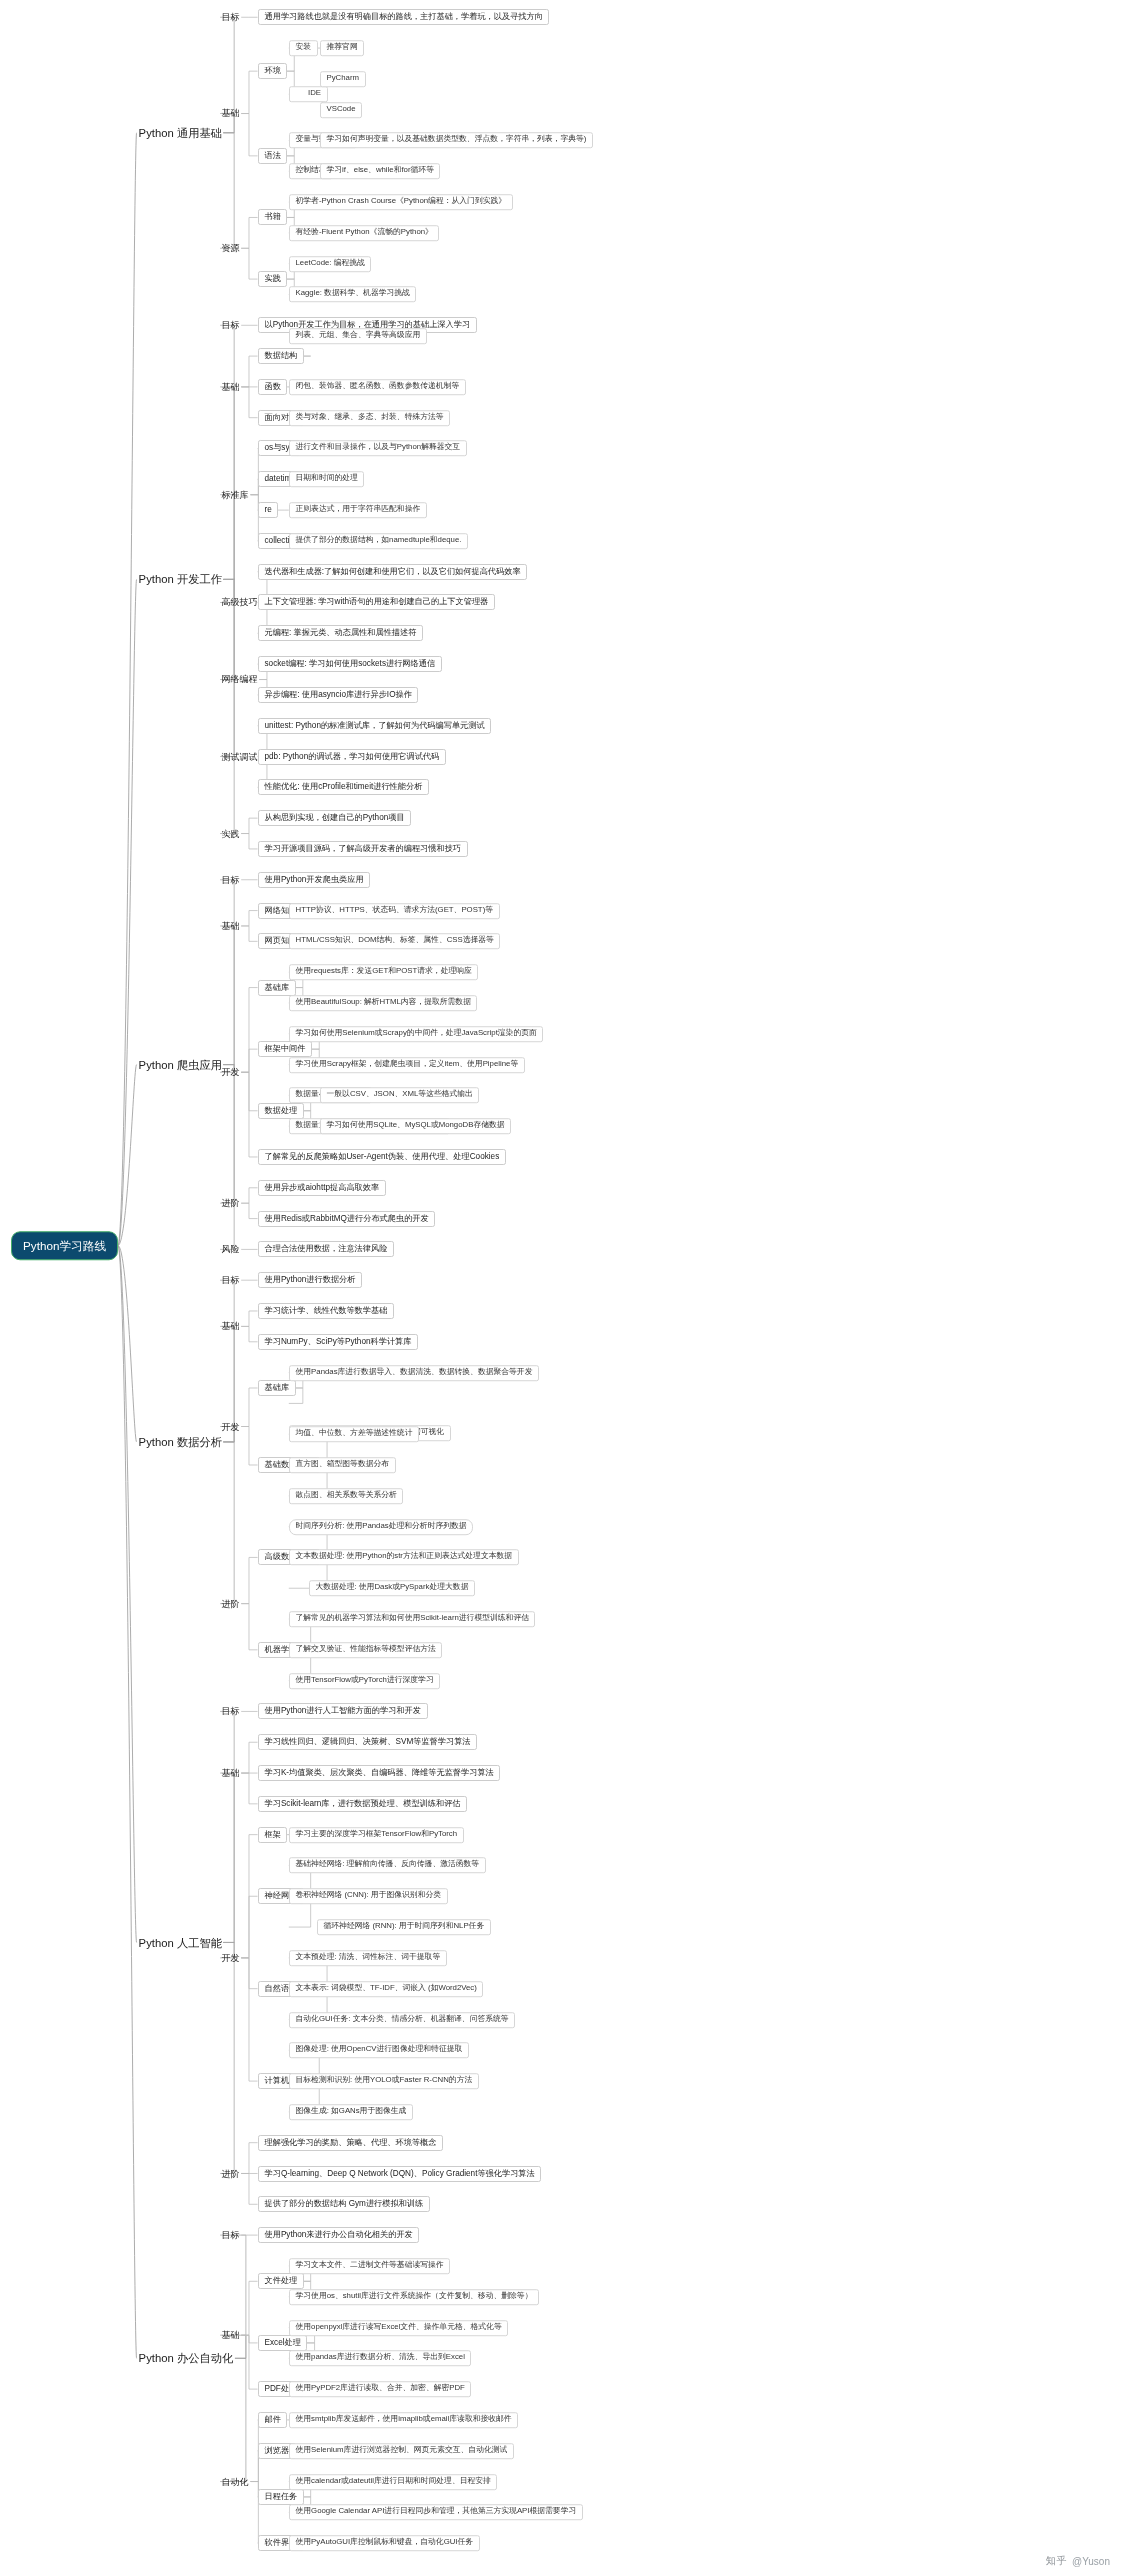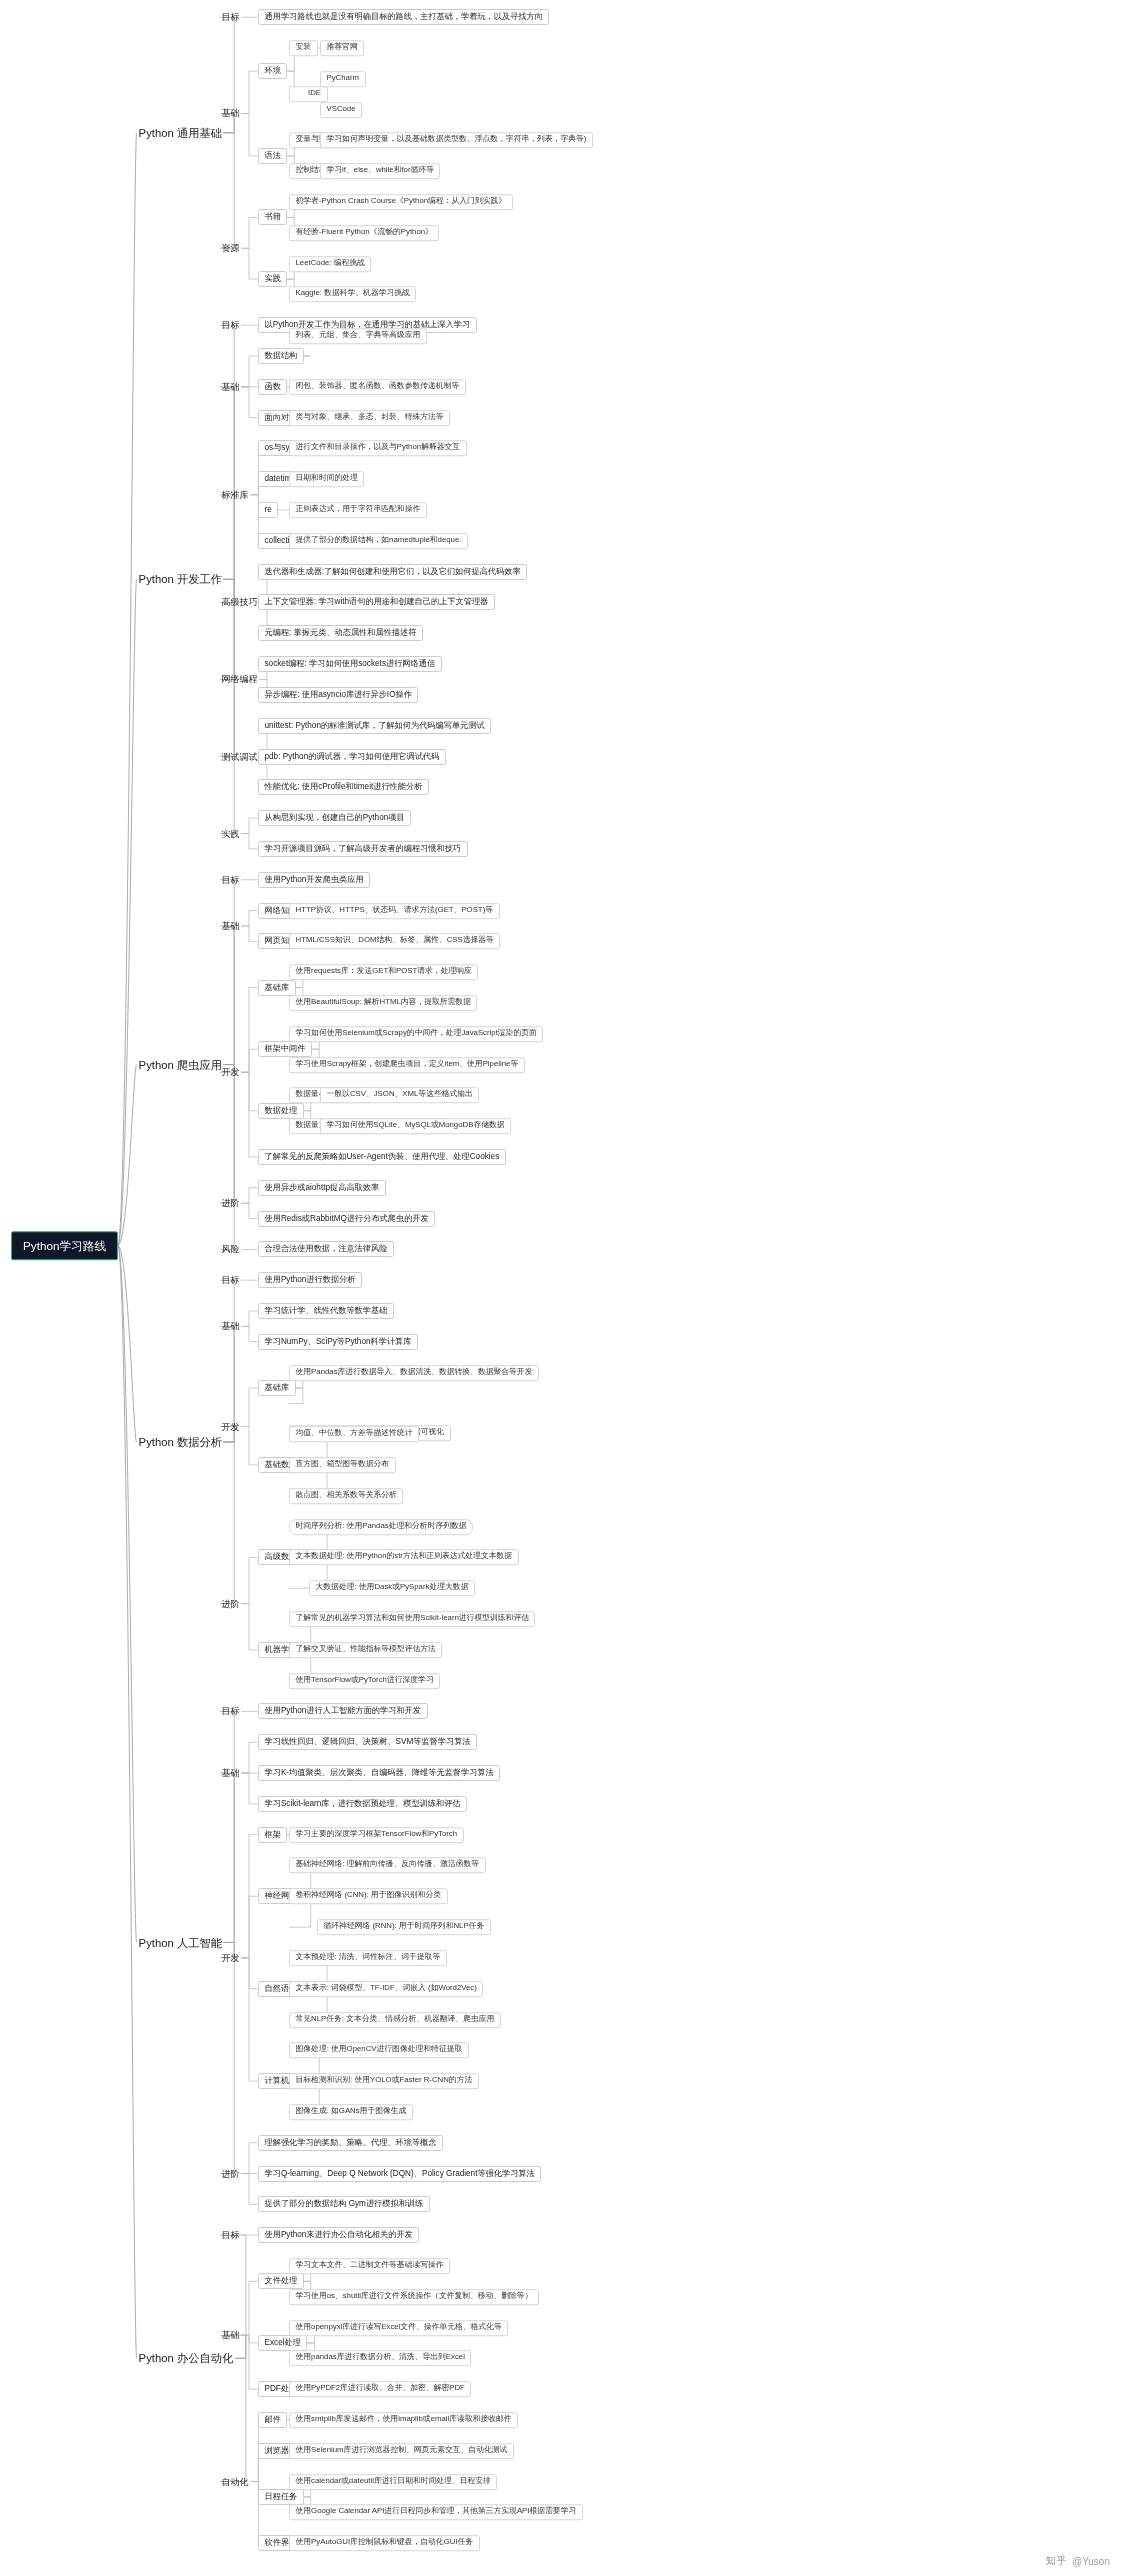--- a/index.html
+++ b/index.html
@@ -14,26 +14,26 @@
     position:absolute;
     box-sizing:border-box;
     background:#ffffff;
     border:0.8px solid #c9c9c9;
     border-radius:2.3px;
     color:#222222;
     white-space:nowrap;
     line-height:1.15;
   }
   .lvl-root{
-    background:#0f172a;
+    background:#0c4a6e;
     border:0.8px solid #45ad68;
     color:#ffffff;
     font-size:11.7px;
     padding:7px 11px;
-    border-radius:2px;
+    border-radius:9px;
     font-weight:normal;
   }
   .lvl-1{
     background:transparent;border:none;
     font-size:11.3px;color:#222;
     padding:1.6px 1.6px;
   }
   .lvl-2{
     background:transparent;border:none;
     font-size:9px;color:#222;padding:1.6px 1.6px;
@@ -334,21 +334,21 @@
       <div class="node lvl-2" style="top: 1958px; left: 220px; transform: translateY(-50%);">开发</div>
       <div class="node lvl-3" style="top: 1835px; left: 258px; transform: translateY(-50%);">框架</div>
       <div class="node lvl-4" style="top: 1835px; left: 289px; transform: translateY(-50%);">学习主要的深度学习框架TensorFlow和PyTorch</div>
       <div class="node lvl-3" style="top: 1896px; left: 258px; transform: translateY(-50%);">神经网络</div>
       <div class="node lvl-4" style="top: 1865px; left: 289px; transform: translateY(-50%);">基础神经网络: 理解前向传播、反向传播、激活函数等</div>
       <div class="node lvl-4" style="top: 1896px; left: 289px; transform: translateY(-50%);">卷积神经网络 (CNN): 用于图像识别和分类</div>
       <div class="node lvl-4" style="top: 1927px; left: 289px; transform: translateY(-50%); margin-left: 28px;">循环神经网络 (RNN): 用于时间序列和NLP任务</div>
       <div class="node lvl-3" style="top: 1989px; left: 258px; transform: translateY(-50%);">自然语言处理</div>
       <div class="node lvl-4" style="top: 1958px; left: 289px; transform: translateY(-50%);">文本预处理: 清洗、词性标注、词干提取等</div>
       <div class="node lvl-4" style="top: 1989px; left: 289px; transform: translateY(-50%);">文本表示: 词袋模型、TF-IDF、词嵌入 (如Word2Vec)</div>
-      <div class="node lvl-4" style="top: 2020px; left: 289px; transform: translateY(-50%);">常见NLP任务: 文本分类、情感分析、机器翻译、爬虫应用</div>
+      <div class="node lvl-4" style="top: 2020px; left: 289px; transform: translateY(-50%);">自动化GUI任务: 文本分类、情感分析、机器翻译、问答系统等</div>
       <div class="node lvl-3" style="top: 2081px; left: 258px; transform: translateY(-50%);">计算机视觉</div>
       <div class="node lvl-4" style="top: 2050px; left: 289px; transform: translateY(-50%);">图像处理: 使用OpenCV进行图像处理和特征提取</div>
       <div class="node lvl-4" style="top: 2081px; left: 289px; transform: translateY(-50%);">目标检测和识别: 使用YOLO或Faster R-CNN的方法</div>
       <div class="node lvl-4" style="top: 2112px; left: 289px; transform: translateY(-50%);">图像生成: 如GANs用于图像生成</div>
       <div class="node lvl-2" style="top: 2174px; left: 220px; transform: translateY(-50%);">进阶</div>
       <div class="node lvl-3" style="top: 2143px; left: 258px; transform: translateY(-50%);">理解强化学习的奖励、策略、代理、环境等概念</div>
       <div class="node lvl-3" style="top: 2174px; left: 258px; transform: translateY(-50%);">学习Q-learning、Deep Q Network (DQN)、Policy Gradient等强化学习算法</div>
       <div class="node lvl-3" style="top: 2204px; left: 258px; transform: translateY(-50%);">提供了部分的数据结构 Gym进行模拟和训练</div>
       <div class="node lvl-1" style="top: 2358px; left: 137px; transform: translateY(-50%);">Python 办公自动化</div>
       <div class="node lvl-2" style="top: 2235px; left: 220px; transform: translateY(-50%);">目标</div>

